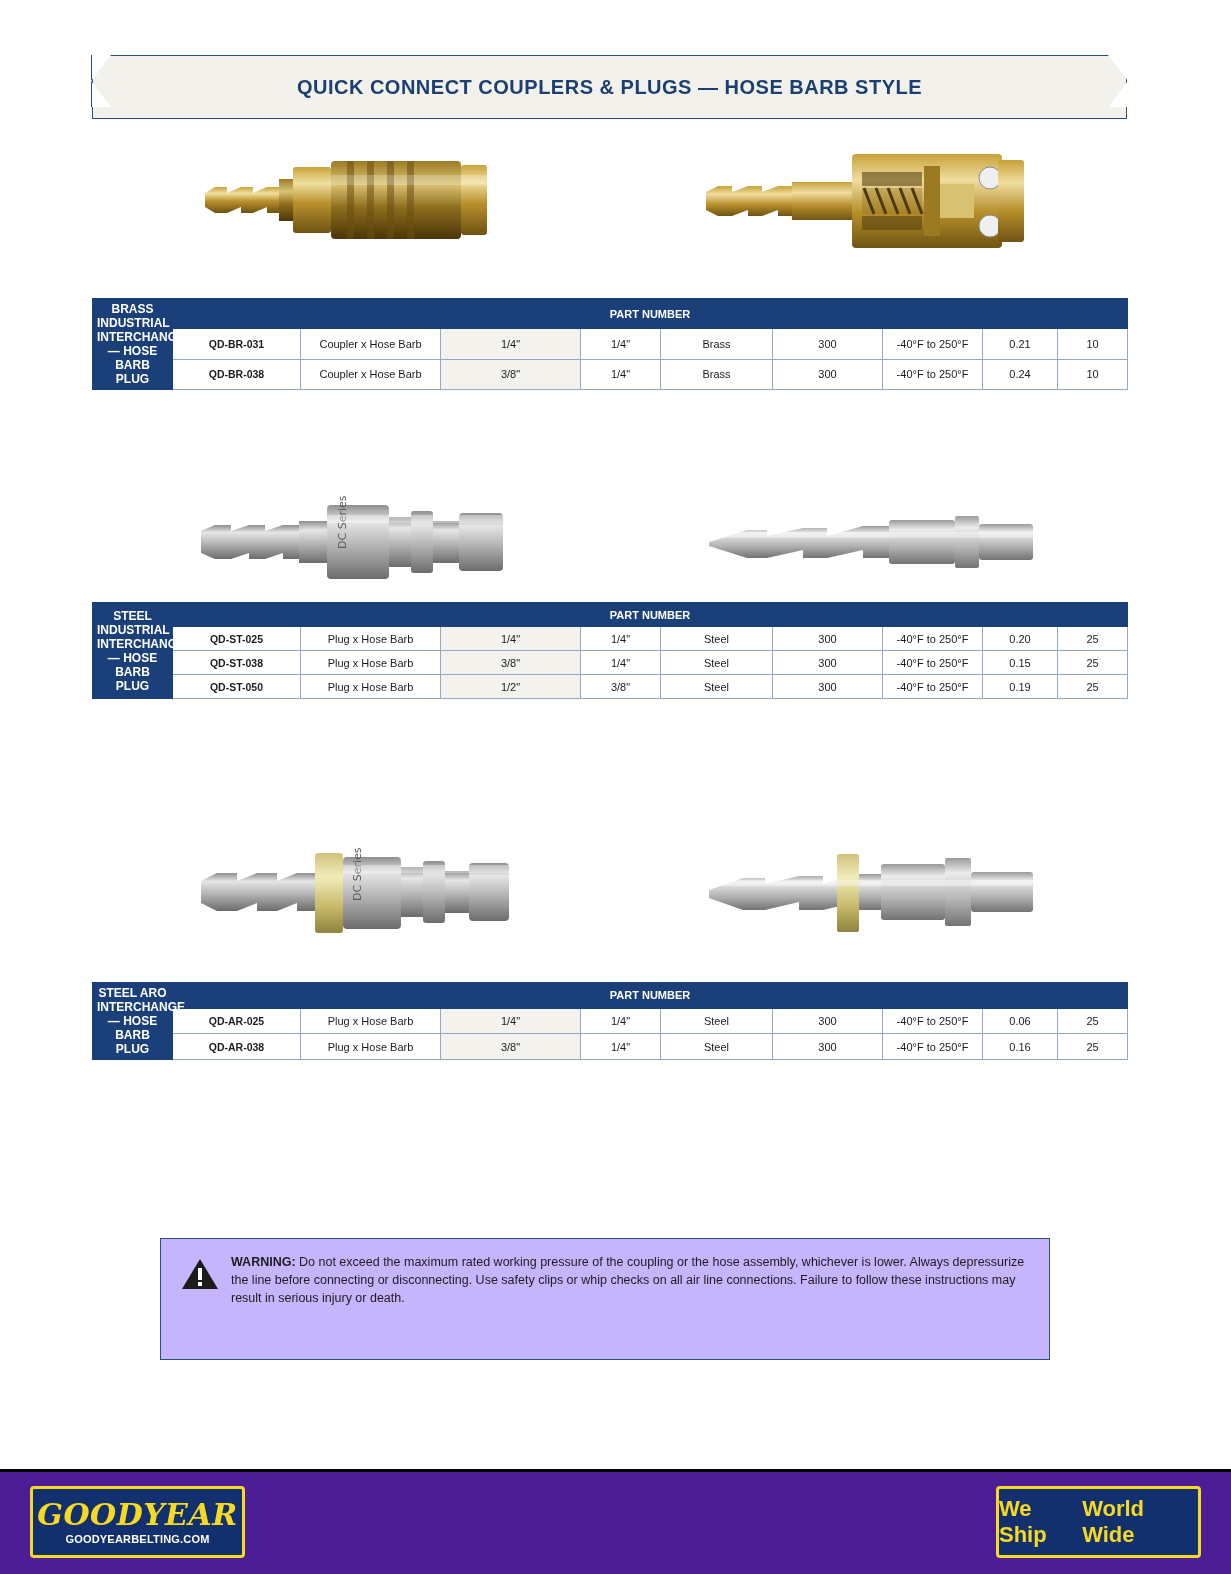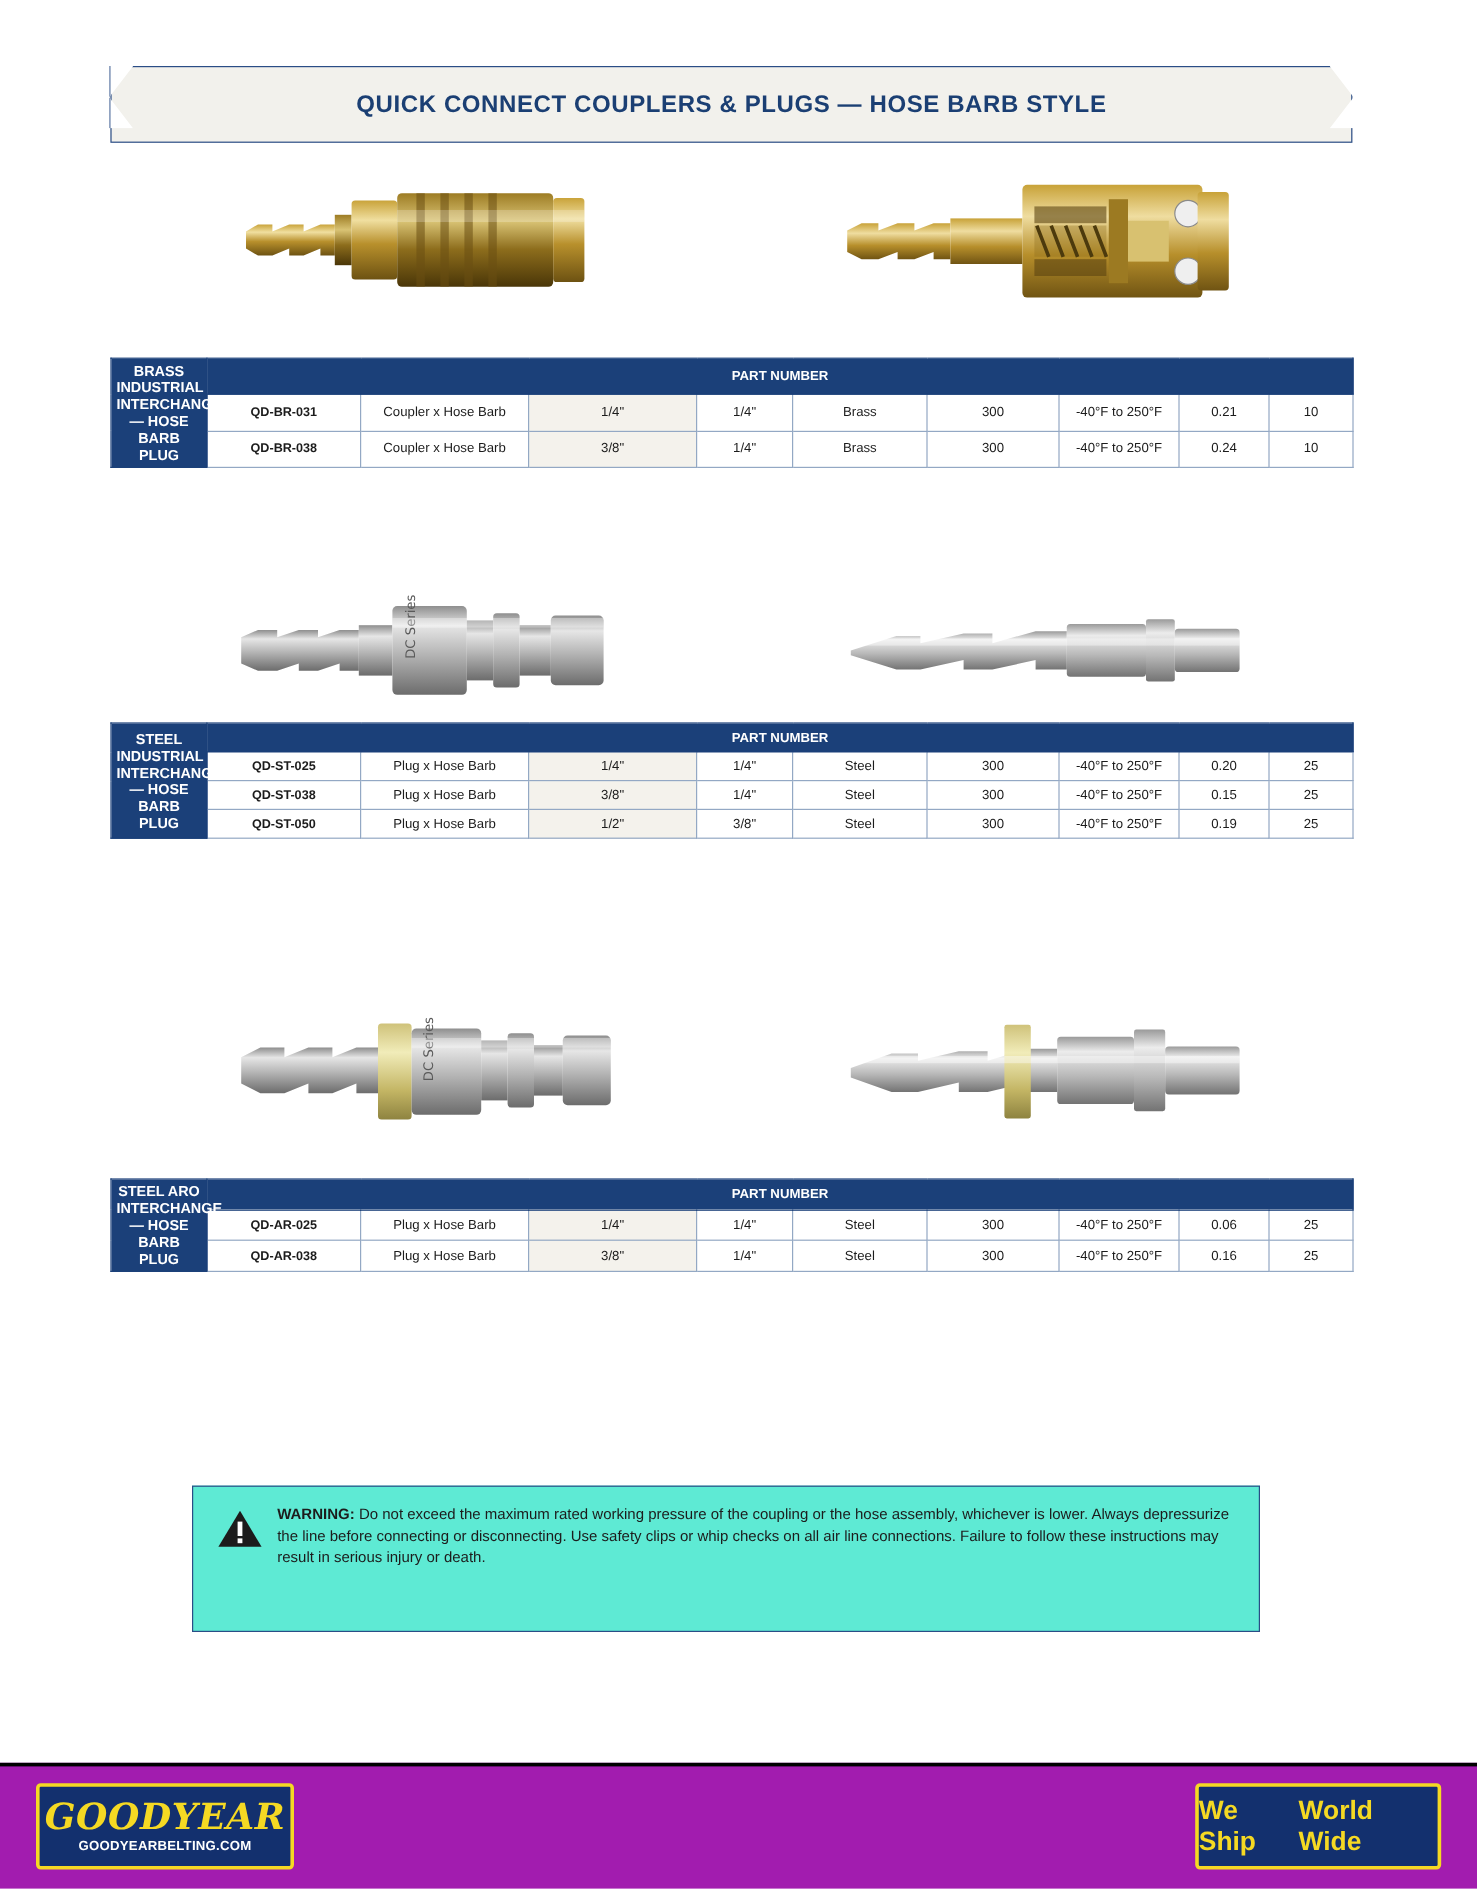--- a/index.html
+++ b/index.html
@@ -109,21 +109,21 @@
     font-size: 10.5px;
   }
 
   
   .warning-box {
     position: absolute;
     left: 160px;
     top: 1238px;
     width: 890px;
     height: 122px;
-    background: #5eead4;
+    background: #c4b5fd;
     border: 1px solid #2a4d86;
     padding: 14px 18px 14px 70px;
   }
   .warning-icon {
     position: absolute;
     left: 20px;
     top: 18px;
     width: 38px;
     height: 34px;
   }
@@ -137,21 +137,21 @@
     font-weight: bold;
   }
 
   
   .footer {
     position: absolute;
     left: 0;
     bottom: 0;
     width: 1231px;
     height: 105px;
-    background: #a21caf;
+    background: #4c1d95;
     border-top: 3px solid #000;
   }
   .footer-inner {
     position: relative;
     width: 100%;
     height: 100%;
     display: flex;
     align-items: center;
   }
   .goodyear-logo {

